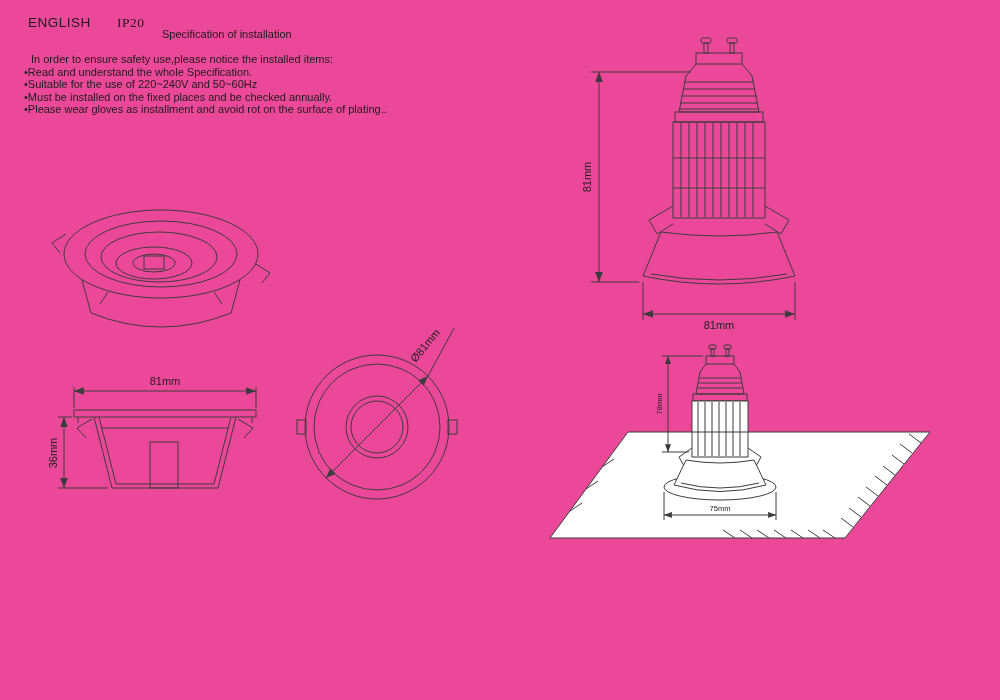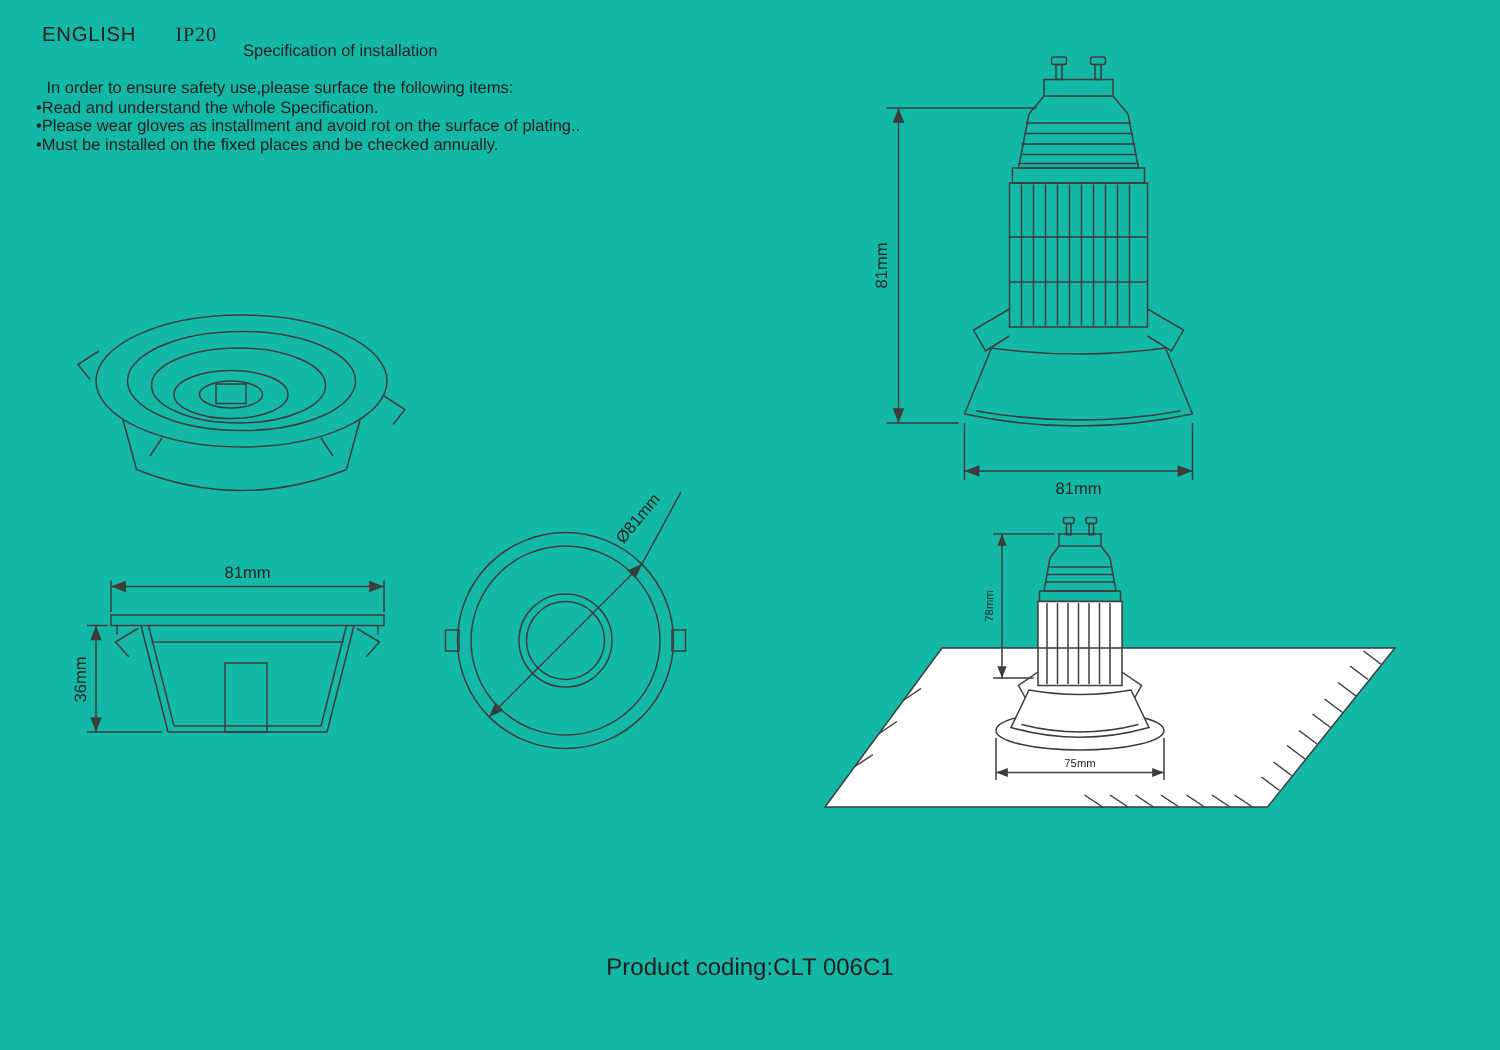--- a/index.html
+++ b/index.html
@@ -1,40 +1,41 @@
 <!DOCTYPE html>
 <html><head>
 <meta charset="utf-8">
 <style>
   html,body{margin:0;padding:0;background:#fff;}
   #page{
-    position:relative;width:1000px;height:700px;background:#14b8a6;
+    position:relative;width:1000px;height:700px;background:#ec4899;
     font-family:"Liberation Sans", sans-serif;color:#1c1c1c;overflow:hidden;
   }
   .abs{position:absolute;}
   .hdr{font-size:13.5px;letter-spacing:.5px;}
   .title{font-size:11px;}
   .note{font-size:11px;line-height:12.4px;white-space:nowrap;}
   .coding{font-size:16px;text-align:center;width:340px;}
   svg text{font-family:"Liberation Sans", sans-serif;fill:#222;stroke:none;}
 </style>
 </head>
 <body>
 
 <div id="page">
 
   <div class="abs hdr" style="left:28px;top:15px;">ENGLISH</div>
   <div class="abs hdr" style="left:117px;top:15px;font-family:Liberation Serif, serif;">IP20</div>
 
   <div class="abs title" style="left:162px;top:28px;">Specification of installation</div>
-  <div class="abs note" style="left:31px;top:53px;">In order to ensure safety use,please surface the following items:</div>
+  <div class="abs note" style="left:31px;top:53px;">In order to ensure safety use,please notice the installed items:</div>
   <div class="abs" style="left:24px;top:66px;">
     <div class="note">•Read and understand the whole Specification.</div>
+    <div class="note">•Suitable for the use of 220~240V and 50~60Hz</div>
+    <div class="note">•Must be installed on the fixed places and be checked annually.</div>
     <div class="note">•Please wear gloves as installment and avoid rot on the surface of plating..</div>
-    <div class="note">•Must be installed on the fixed places and be checked annually.</div>
   </div>
 
   <svg class="abs" style="left:575px;top:30px;" width="250" height="305" viewBox="0 0 250 305">
     <defs>
       <marker id="arA" viewBox="0 0 10 8" markerWidth="11" markerHeight="9" refX="9.5" refY="4" orient="auto-start-reverse">
         <path d="M0.5,0.5 L9.5,4 L0.5,7.5 Z" fill="#3c3c3c"></path>
       </marker>
     </defs>
     <g stroke="#3c3c3c" stroke-width="1" fill="none">
 
@@ -235,15 +236,14 @@
       <line x1="128" y1="16" x2="128" y2="112" marker-start="url(#arE)" marker-end="url(#arE)"></line>
 
       <line x1="124" y1="152" x2="124" y2="180"></line>
       <line x1="236" y1="152" x2="236" y2="180"></line>
       <line x1="124" y1="175" x2="236" y2="175" marker-start="url(#arE)" marker-end="url(#arE)"></line>
     </g>
     <text x="120" y="66" transform="rotate(-90 120 64)" text-anchor="middle" font-size="7.5">78mm</text>
     <text x="180" y="171" text-anchor="middle" font-size="7.5">75mm</text>
   </svg>
 
-  <div class="abs coding" style="left:330px;top:637px;">Product coding:CLT 006C1</div>
 
 </div>
 
 </body></html>

